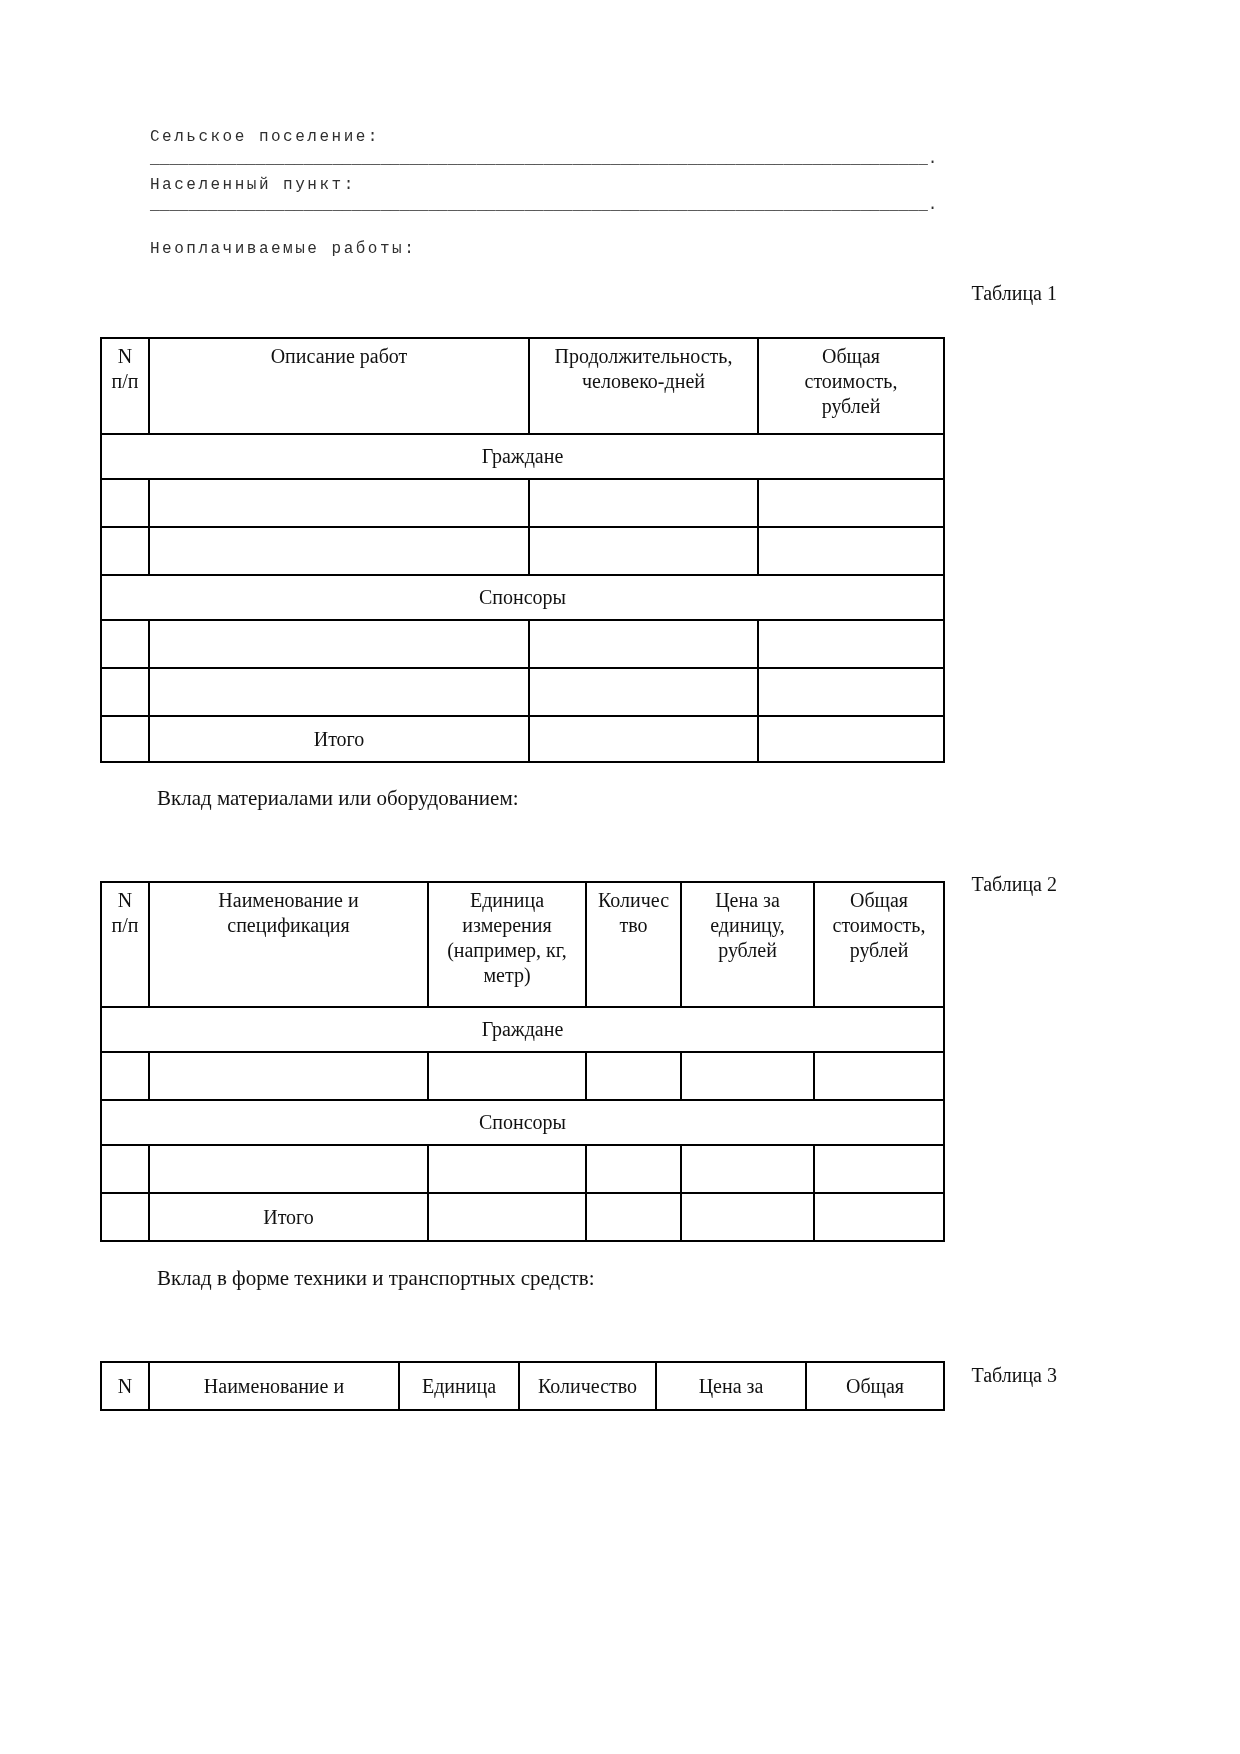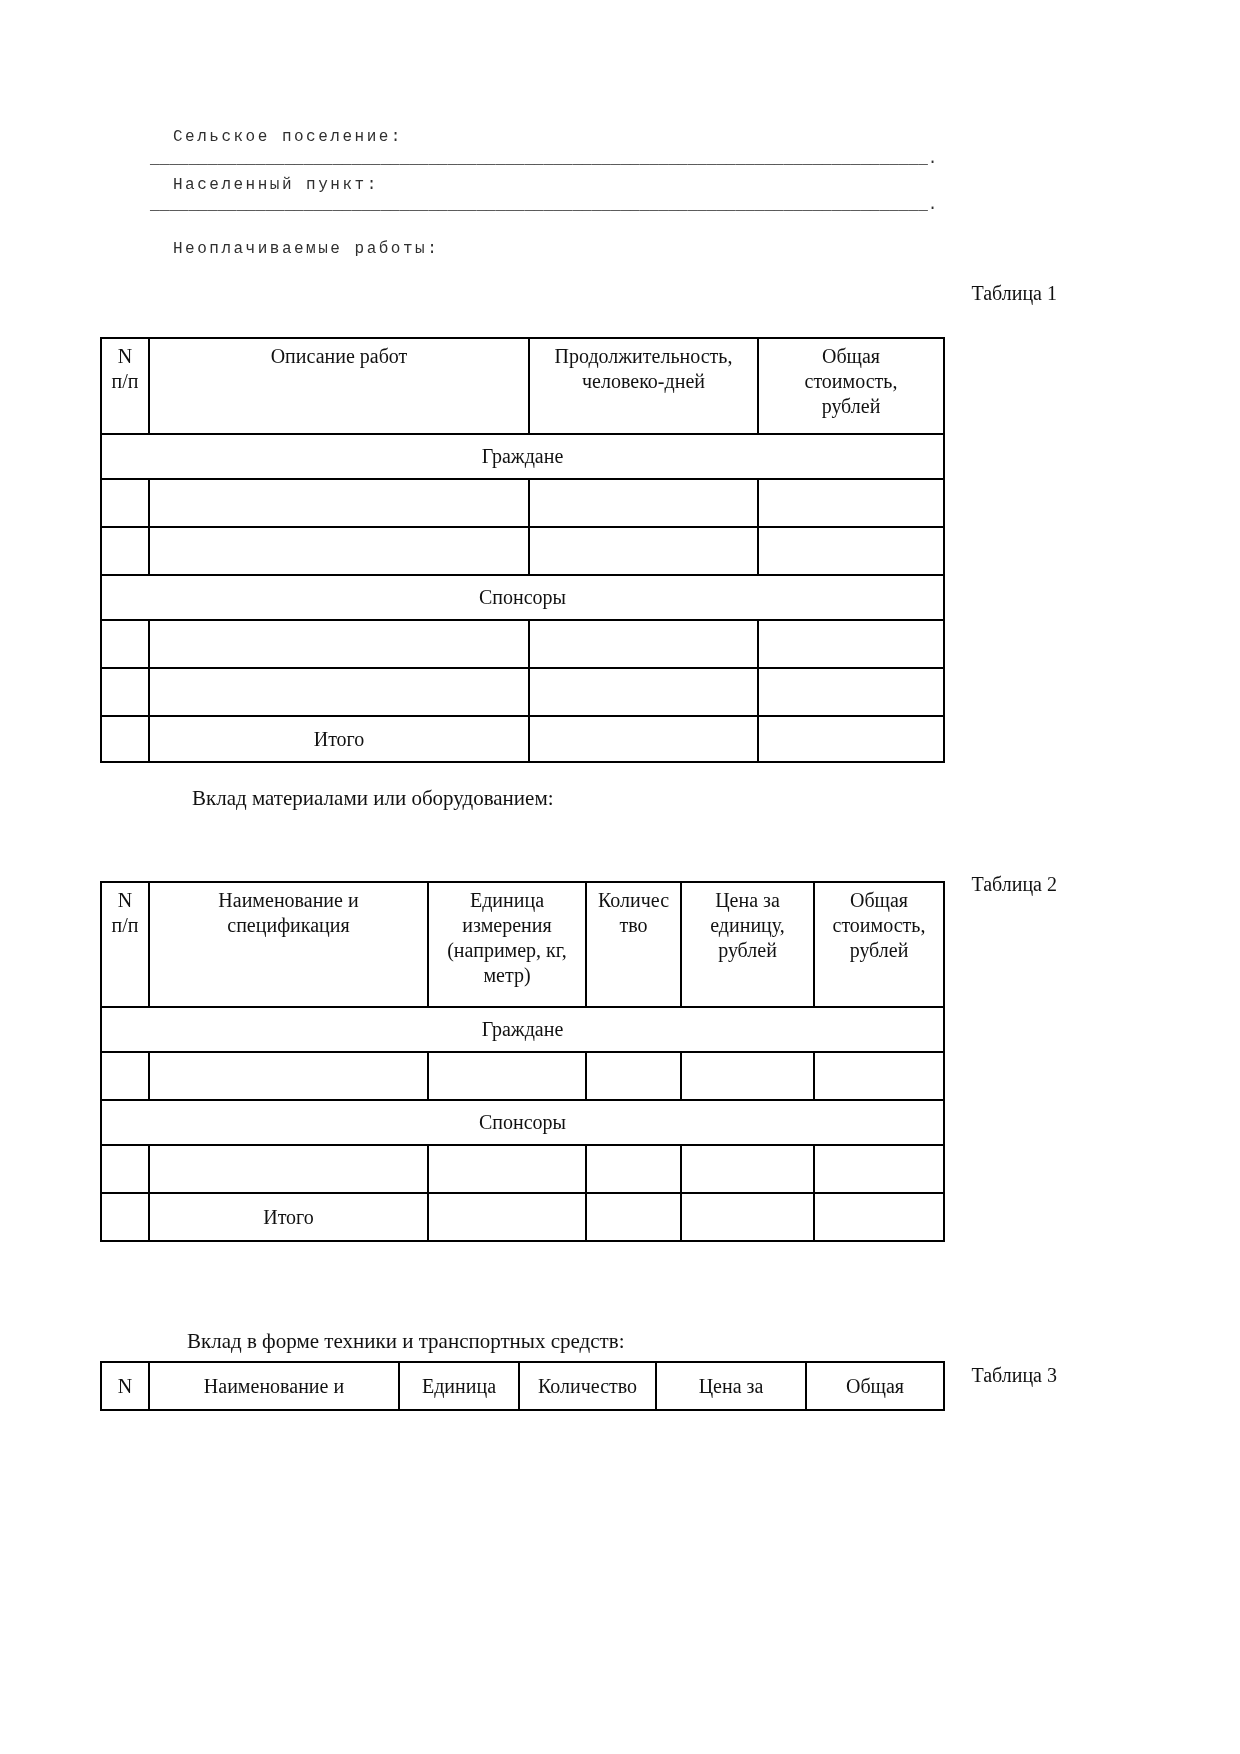--- a/index.html
+++ b/index.html
@@ -7,21 +7,20 @@
   body {
     width:1240px; height:1754px; position:relative;
     font-family:"Liberation Serif", serif; color:#111;
   }
   .page { position:absolute; inset:0; background:#fff; }
 
   .mono {
     font-family:"Liberation Mono", monospace;
     font-size:16px; letter-spacing:2.5px; color:#2f2f2f;
     white-space:nowrap;
-    margin-left:23px;
   }
   .lineblock {
     font-family:"Liberation Mono", monospace;
     font-size:16px; letter-spacing:0; color:#2f2f2f;
     white-space:nowrap;
   }
 
   .abs { position:absolute; }
 
   .caption {
@@ -133,21 +132,21 @@
       </tr>
       <tr class="trow">
         <td></td>
         <td class="total-cell">Итого</td>
         <td></td>
         <td></td>
       </tr>
     </tbody>
   </table>
 
-  <div class="abs section-label" style="top:786px;margin-left:35px;">Вклад материалами или оборудованием:</div>
+  <div class="abs section-label" style="top:786px;">Вклад материалами или оборудованием:</div>
   <div class="abs caption" style="top:857px;margin-top:16px;">Таблица 2</div>
 
   <table class="tbl t2" style="top:881px;">
     <colgroup>
         <col class="t2c0">
         <col class="t2c1">
         <col class="t2c2">
         <col class="t2c3">
         <col class="t2c4">
         <col class="t2c5">
@@ -197,21 +196,21 @@
         <td></td>
         <td class="total-cell">Итого</td>
         <td></td>
         <td></td>
         <td></td>
         <td></td>
       </tr>
     </tbody>
   </table>
 
-  <div class="abs section-label" style="top:1329px;margin-left:30px;">Вклад в форме техники и транспортных средств:</div>
+  <div class="abs section-label" style="top:1266px;">Вклад в форме техники и транспортных средств:</div>
   <div class="abs caption" style="top:1316px;margin-top:48px;">Таблица 3</div>
 
   <table class="tbl t3" style="top:1361px;">
     <colgroup>
         <col class="t3c0">
         <col class="t3c1">
         <col class="t3c2">
         <col class="t3c3">
         <col class="t3c4">
         <col class="t3c5">

